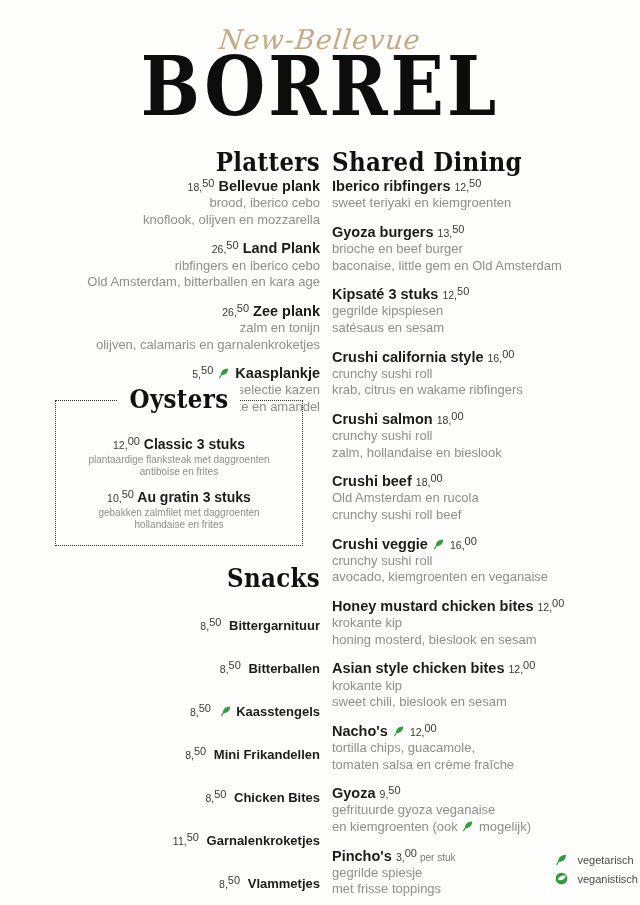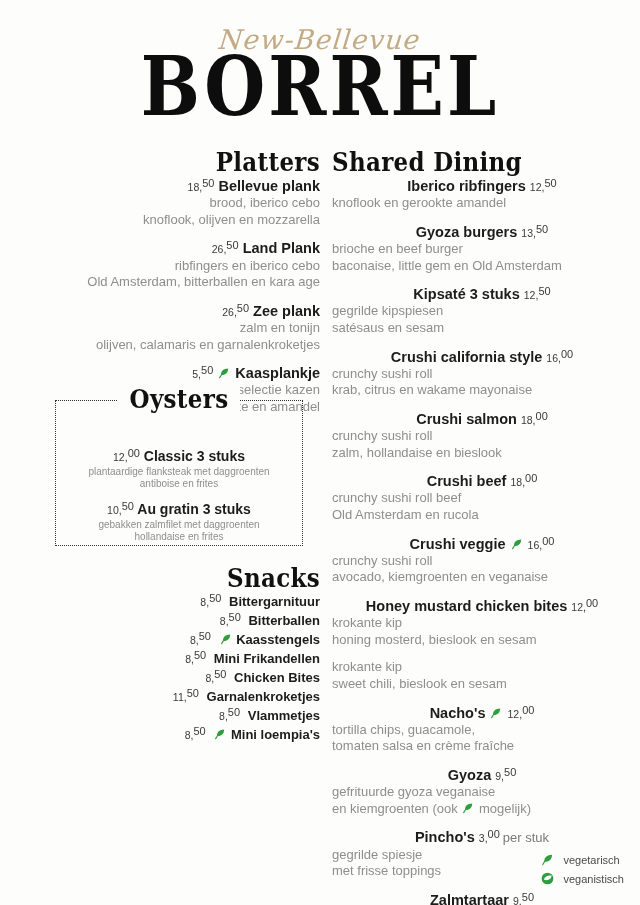--- a/index.html
+++ b/index.html
@@ -75,42 +75,41 @@
     text-align: left;
   }
 
   
   .item { margin-bottom: 11px; }
   .item-name {
     font-size: 14.5px;
     font-weight: 700;
     color: #1c1c1c;
     line-height: 1.25;
-    text-align: center;
   }
   .item-name.rt { text-align: right; }
   .item-desc {
     font-size: 13px;
     color: #8e8e8e;
     line-height: 1.28;
     font-weight: 400;
   }
   .price {
     font-size: 10.5px;
     font-weight: 400;
     color: #3a3a3a;
     letter-spacing: 0;
   }
   .price sup {
     font-size: 11px;
     vertical-align: super;
     line-height: 0;
   }
   .per-stuk {
-    font-size: 13px;
+    font-size: 10px;
     color: #7a7a7a;
     font-weight: 400;
     margin-left: 3px;
   }
 
   
   .ico {
     display: inline-block;
     width: 12px;
     height: 12px;
@@ -130,46 +129,47 @@
     text-align: center;
     box-sizing: border-box;
   }
   .oysters-box .sec-head {
     position: relative;
     top: -14px;
     display: inline-block;
     background: #fdfdfb;
     padding: 0 12px;
   }
-  .oy-item { margin-top: 20px; }
+  .oy-item { margin-top: 8px; }
   .oy-item .item-name { font-size: 14px; }
   .oy-item .item-desc { font-size: 10px; }
   .oy-item + .oy-item { margin-top: 10px; }
 
   
   .snacks {
     position: absolute;
     left: 40px;
     top: 566px;
     width: 280px;
     text-align: right;
   }
   .snack-row {
     font-size: 13px;
     font-weight: 700;
     color: #1c1c1c;
     line-height: 1.46;
     white-space: nowrap;
+    margin-top: 24px;
   }
   .snack-row .price { margin-right: 4px; }
 
   
   .legend {
     position: absolute;
-    right: 16px;
+    right: 2px;
     bottom: 14px;
     text-align: center;
   }
   .legend-row {
     display: flex;
     align-items: center;
     gap: 8px;
     margin-bottom: 6px;
     font-size: 11px;
     color: #4a4a4a;
@@ -213,61 +213,62 @@
           <div class="item-desc">brood, compote en amandel</div>
         </div>
       </div>
   </div>
 
   <div class="col-right">
     <div class="sec-head">Shared Dining</div>
     <div id="shared-list">
         <div class="item">
           <div class="item-name"><span>Iberico ribfingers</span>  <span class="price">12,<sup>50</sup></span></div>
-          <div class="item-desc">knoflook en gerookte amandel</div>
+          <div class="item-desc">sweet teriyaki en kiemgroenten</div>
         </div>
         <div class="item">
           <div class="item-name"><span>Gyoza burgers</span>  <span class="price">13,<sup>50</sup></span></div>
           <div class="item-desc">brioche en beef burger</div>
           <div class="item-desc">baconaise, little gem en Old Amsterdam</div>
         </div>
         <div class="item">
           <div class="item-name"><span>Kipsaté 3 stuks</span>  <span class="price">12,<sup>50</sup></span></div>
           <div class="item-desc">gegrilde kipspiesen</div>
           <div class="item-desc">satésaus en sesam</div>
         </div>
         <div class="item">
           <div class="item-name"><span>Crushi california style</span>  <span class="price">16,<sup>00</sup></span></div>
           <div class="item-desc">crunchy sushi roll</div>
-          <div class="item-desc">krab, citrus en wakame mayonaise</div>
+          <div class="item-desc">krab, citrus en wakame ribfingers</div>
         </div>
         <div class="item">
           <div class="item-name"><span>Crushi salmon</span>  <span class="price">18,<sup>00</sup></span></div>
           <div class="item-desc">crunchy sushi roll</div>
           <div class="item-desc">zalm, hollandaise en bieslook</div>
         </div>
         <div class="item">
           <div class="item-name"><span>Crushi beef</span>  <span class="price">18,<sup>00</sup></span></div>
+          <div class="item-desc">Old Amsterdam en rucola</div>
           <div class="item-desc">crunchy sushi roll beef</div>
-          <div class="item-desc">Old Amsterdam en rucola</div>
         </div>
         <div class="item">
           <div class="item-name"><span>Crushi veggie</span> <span class="ico" style="width:12px;height:12px"><svg viewBox="0 0 16 16" width="12" height="12">
                 <path d="M2.2 14.2 L5 9.6" stroke="#2e9e3e" stroke-width="1.5" fill="none" stroke-linecap="round"></path>
                 <path d="M13.6 2.0 C7.6 2.4 3.4 5.2 4.2 10.6 C9.4 11.2 13.4 8.0 13.6 2.0 Z" fill="#2e9e3e"></path>
               </svg></span> <span class="price">16,<sup>00</sup></span></div>
           <div class="item-desc">crunchy sushi roll</div>
           <div class="item-desc">avocado, kiemgroenten en veganaise</div>
         </div>
         <div class="item">
           <div class="item-name"><span>Honey mustard chicken bites</span>  <span class="price">12,<sup>00</sup></span></div>
           <div class="item-desc">krokante kip</div>
           <div class="item-desc">honing mosterd, bieslook en sesam</div>
         </div>
         <div class="item">
+          <div class="item-name"><span>Asian style chicken bites</span>  <span class="price">12,<sup>00</sup></span></div>
           <div class="item-desc">krokante kip</div>
           <div class="item-desc">sweet chili, bieslook en sesam</div>
         </div>
         <div class="item">
           <div class="item-name"><span>Nacho's</span> <span class="ico" style="width:12px;height:12px"><svg viewBox="0 0 16 16" width="12" height="12">
                 <path d="M2.2 14.2 L5 9.6" stroke="#2e9e3e" stroke-width="1.5" fill="none" stroke-linecap="round"></path>
                 <path d="M13.6 2.0 C7.6 2.4 3.4 5.2 4.2 10.6 C9.4 11.2 13.4 8.0 13.6 2.0 Z" fill="#2e9e3e"></path>
               </svg></span> <span class="price">12,<sup>00</sup></span></div>
           <div class="item-desc">tortilla chips, guacamole,</div>
           <div class="item-desc">tomaten salsa en crème fraîche</div>

